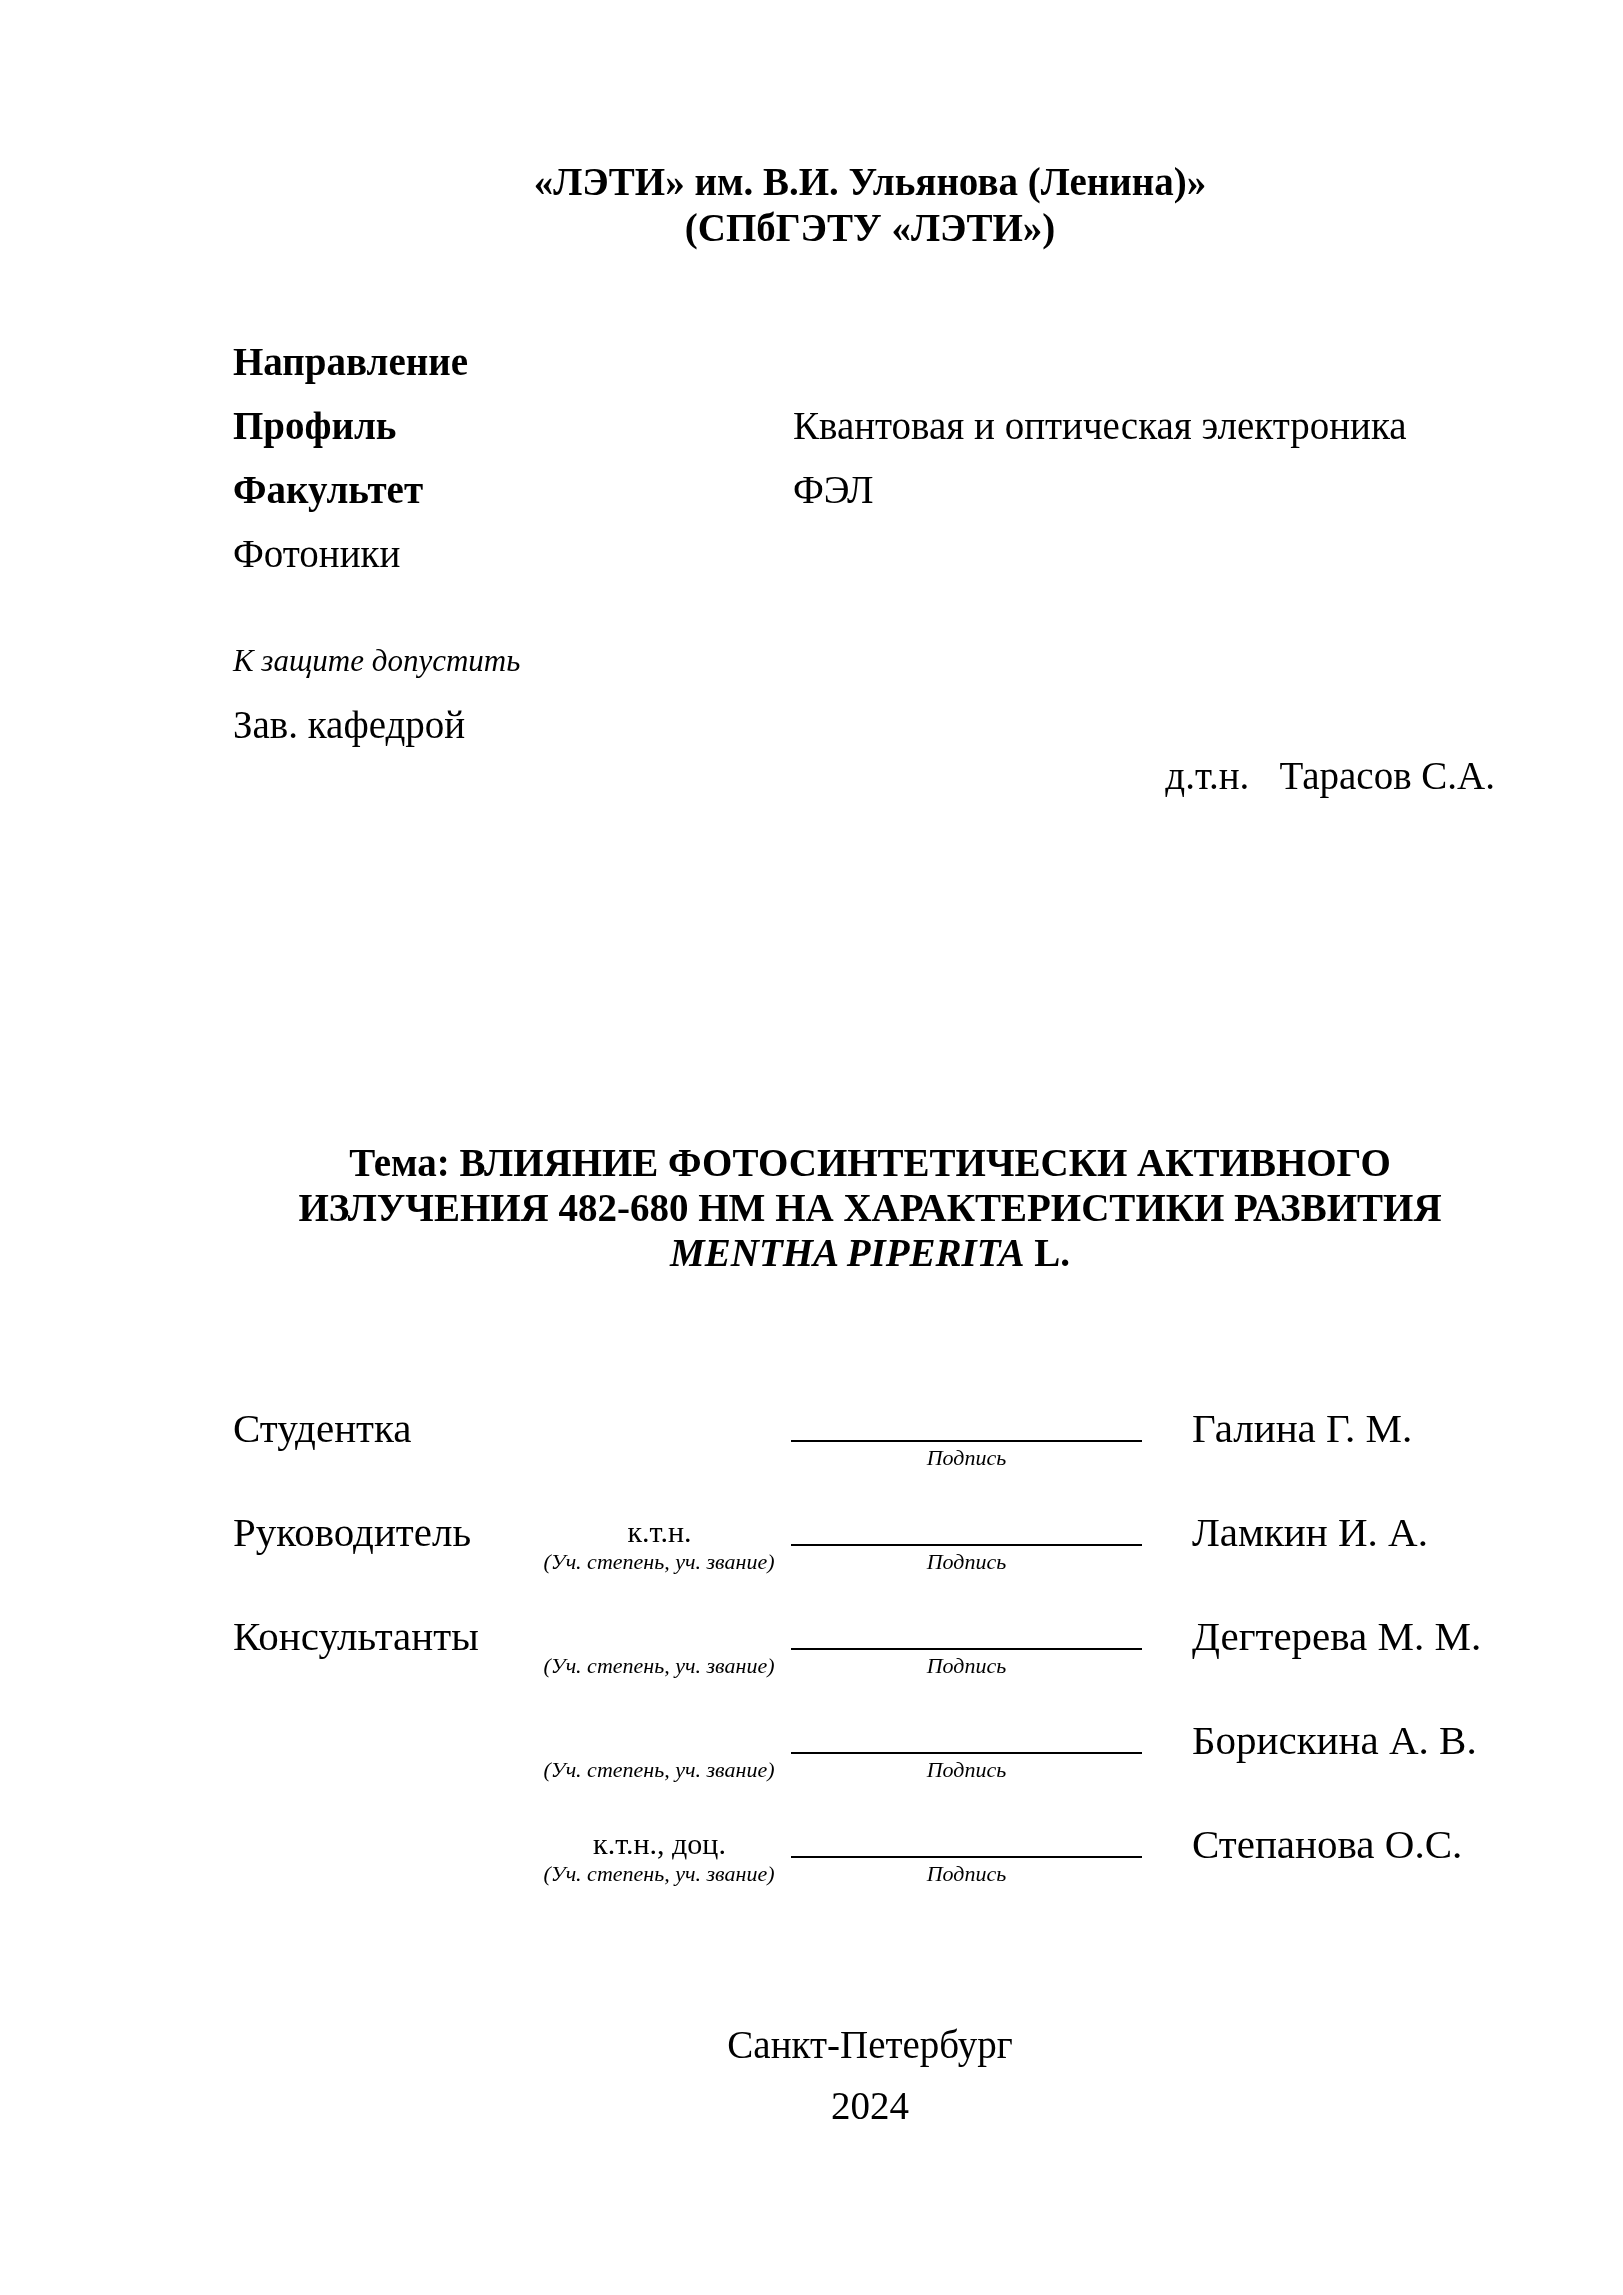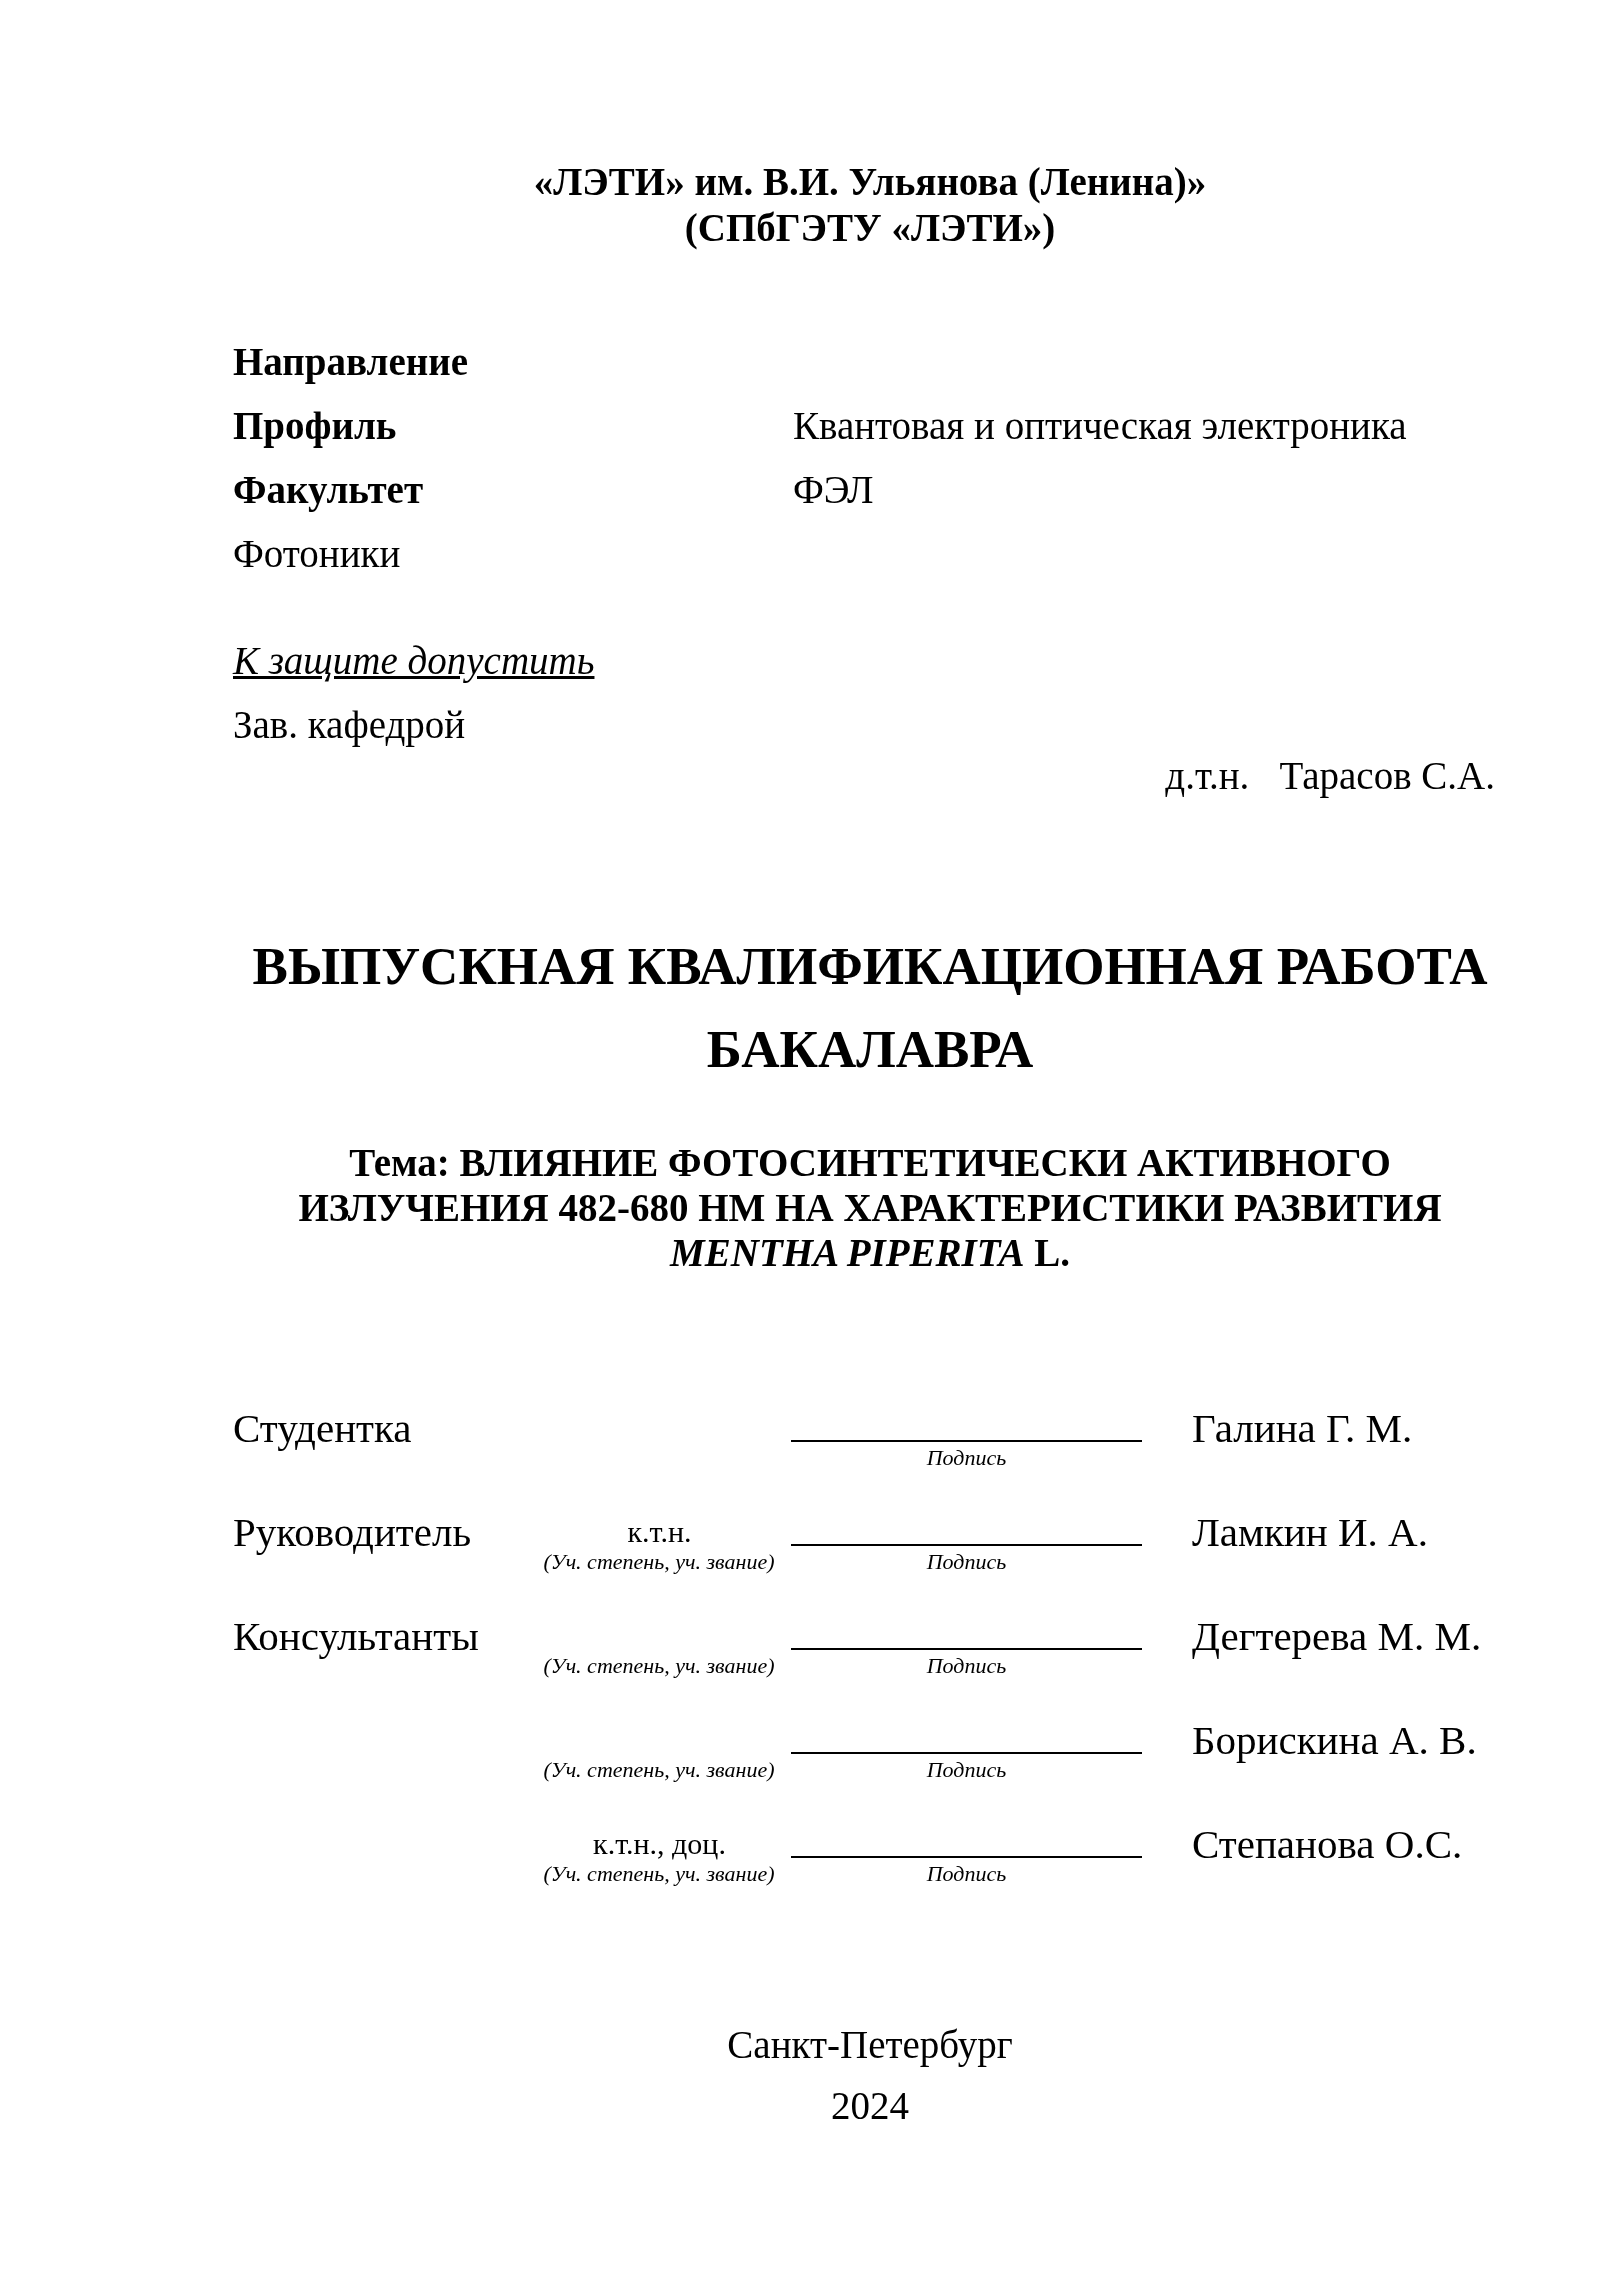--- a/index.html
+++ b/index.html
@@ -19,21 +19,21 @@
   .header {
     position: absolute; left: 233px; top: 159px; width: 1274px;
     font-weight: bold; font-size: 39px; line-height: 46px;
   }
 
   .fields { position: absolute; left: 233px; top: 338px; width: 1274px; }
   .field-row { display: flex; height: 64px; align-items: flex-start; font-size: 39px; line-height: 47px; }
   .field-label { flex: 0 0 560px; font-weight: bold; }
   .field-value { flex: 1 1 auto; white-space: nowrap; }
 
-  .admission-note { position: absolute; left: 233px; top: 637px; font-size: 39px; line-height: 47px; font-style: italic; text-decoration: underline; }
+  .admission-note { position: absolute; left: 233px; top: 637px; font-size: 31px; line-height: 47px; font-style: italic; }
   .dept-head     { position: absolute; left: 233px; top: 701px; font-size: 39px; line-height: 47px; }
   .approver {
     position: absolute; left: 233px; top: 752px; width: 1262px;
     display: flex; justify-content: flex-end; gap: 30px;
     font-size: 39px; line-height: 47px;
   }
 
   .main-title {
     position: absolute; left: 233px; top: 925px; width: 1274px;
     font-weight: bold; font-size: 53px; line-height: 83px;
@@ -96,24 +96,20 @@
     </div>
   </div>
 
   <div class="admission-note">К защите допустить</div>
   <div class="dept-head">Зав. кафедрой</div>
   <div class="approver">
     <span>д.т.н.</span>
     <span>Тарасов С.А.</span>
   </div>
 
-  <div class="main-title centered-block">
-    <div>ВЫПУСКНАЯ КВАЛИФИКАЦИОННАЯ РАБОТА</div>
-    <div>БАКАЛАВРА</div>
-  </div>
 
   <div class="theme centered-block">
     <div>Тема: ВЛИЯНИЕ ФОТОСИНТЕТИЧЕСКИ АКТИВНОГО</div>
     <div>ИЗЛУЧЕНИЯ 482-680 НМ НА ХАРАКТЕРИСТИКИ РАЗВИТИЯ</div>
     <div><span class="latin">MENTHA PIPERITA</span><span> L.</span></div>
   </div>
 
   <div class="sigs">
 
     <div class="sig-row">

